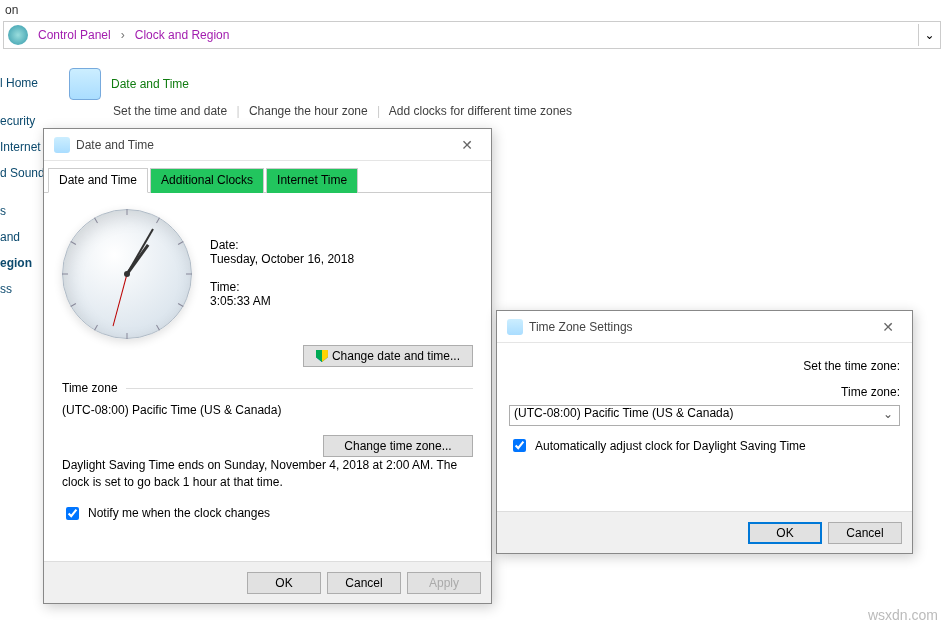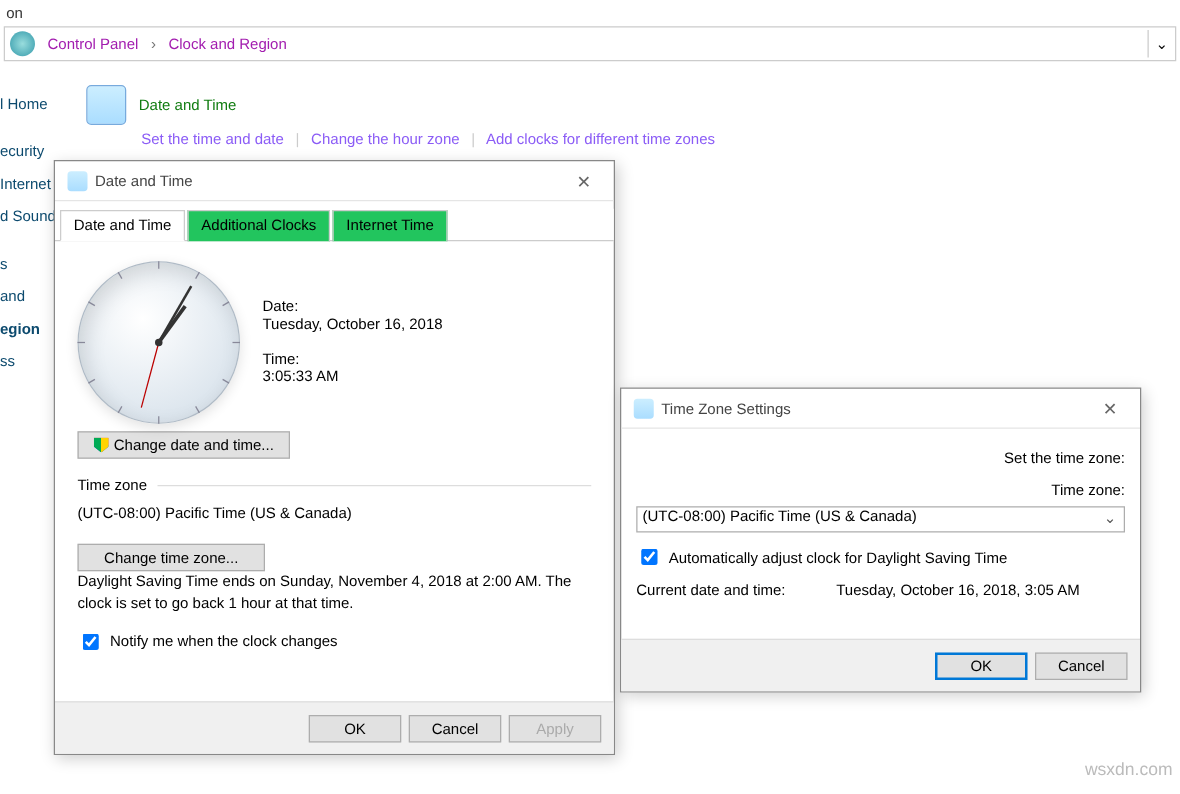--- a/index.html
+++ b/index.html
@@ -10,21 +10,21 @@
 .bc-item { padding: 0 6px; color: #a21caf; }
 .bc-sep { color: #777; padding: 0 4px; }
 .bc-drop { margin-left: auto; width: 22px; height: 22px; border-left: 1px solid #ccc; text-align: center; line-height: 22px; cursor: pointer; }
 .body-row { display: flex; }
 .left-nav { width: 45px; padding: 20px 0 0 0; }
 .left-nav div { padding: 6px 2px 6px 0; font-size: 12px; color: #0c4a6e; white-space: nowrap; }
 .content { padding: 18px 24px; }
 .sect-head { color: #107c10; font-size: 18px; display: flex; align-items: center; gap: 10px; }
 .sect-icon { width: 32px; height: 32px; display: inline-block; border: 1px solid #7ad; border-radius: 4px; background: linear-gradient(#cef,#adf); position: relative; }
 .sect-links { margin: 4px 0 0 44px; color: #069; }
-.sect-links span { color: #8b5cf6; cursor: pointer; }
+.sect-links span { color: #404040; cursor: pointer; }
 .sect-links .sep { color: #ccc; padding: 0 6px; cursor: default; }
 .dialog1 { position: absolute; left: 43px; top: 128px; width: 449px; height: 476px; background: #fff; border: 1px solid #888; box-shadow: 2px 3px 12px rgba(0,0,0,.2); }
 .dlg-title { height: 32px; border-bottom: 1px solid #e5e5e5; display: flex; align-items: center; padding: 0 10px; }
 .dlg-title .title-txt { flex: 1; color: #444; }
 .dlg-title .title-icon { width: 16px; height: 16px; margin-right: 6px; border-radius: 3px; background: linear-gradient(#cef,#adf); display: inline-block; }
 .close-x { width: 28px; text-align: center; cursor: pointer; color: #666; font-size: 14px; }
 .tabs { background: #fff; border-bottom: 1px solid #ccc; display: flex; margin-top: 6px; padding-left: 4px; }
 .tab { padding: 4px 10px 5px; border: 1px solid #ccc; border-bottom: none; margin-right: 2px; background: #fff; cursor: pointer; position: relative; top: 1px; }
 .tab.active { background: #fff; border-bottom: 1px solid #fff; }
 .tab:not(.active) { background: #22c55e; }
@@ -36,21 +36,21 @@
 .h-m { width: 2px; height: 52px; transform: translate(-50%,-100%) rotate(30deg); }
 .h-s { width: 1px; height: 54px; background: #b00; transform: translate(-50%,-100%) rotate(195deg); }
 .clock:after { content:""; position:absolute; left:50%; top:50%; width:6px; height:6px; margin:-3px; background:#333; border-radius:50%; }
 .tick { position:absolute; left:50%; top:50%; width:1px; height:6px; background:#889; transform-origin: center 65px; }
 .dt-info { display: flex; flex-direction: column; justify-content: center; flex: 1; }
 .dt-info .lbl { margin-top: 6px; }
 .dt-info .val { margin-bottom: 8px; }
 .btn { background: #e1e1e1; border: 1px solid #adadad; height: 22px; padding: 0 12px; cursor: pointer; min-width: 74px; }
 .btn.disabled { color: #aaa; }
 .btn.primary { border: 2px solid #0078d7; padding: 0 11px; height: 22px; }
-.row-r { display: flex; margin-top: 6px; }
+.row-r { display: flex; justify-content: flex-end; margin-top: 6px; }
 .row-r .btn { min-width: 150px; }
 .section-title { display: flex; align-items: center; margin: 14px 0 8px; }
 .section-title .line { flex: 1; height: 1px; background: #ddd; margin-left: 8px; }
 .tz-val { margin: 4px 0 18px; }
 .dst { line-height: 1.45; margin-bottom: 12px; }
 .chk { display: flex; align-items: center; gap: 6px; }
 .chk input { width: 13px; height: 13px; }
 .dlg-footer { position: absolute; bottom: 0; left: 0; right: 0; border-top: 1px solid #ddd; background: #f0f0f0; height: 42px; display: flex; justify-content: flex-end; align-items: center; padding: 0 10px; gap: 6px; }
 .dialog2 { position: absolute; left: 496px; top: 310px; width: 417px; height: 244px; background: #fff; border: 1px solid #888; box-shadow: 2px 3px 12px rgba(0,0,0,.2); }
 .d2-body { padding: 10px 12px; }
@@ -171,24 +171,20 @@
     <span class="close-x">✕</span>
   </div>
   <div class="d2-body">
     <div class="lbl">Set the time zone:</div>
     <div class="lbl" style="margin-top:12px">Time zone:</div>
     <div class="d2-sel"><span>(UTC-08:00) Pacific Time (US &amp; Canada)</span></div>
     <label class="chk" style="margin-top:10px">
       <input type="checkbox" checked="" style="">
       <span>Automatically adjust clock for Daylight Saving Time</span>
     </label>
-    <div class="current-row">
-      <div class="k">Current date and time:</div>
-      <div>Tuesday, October 16, 2018, 3:05 AM</div>
-    </div>
   </div>
   <div class="dlg-footer">
     <button class="btn primary" style="min-width:74px">OK</button>
     <button class="btn" style="min-width:74px">Cancel</button>
   </div>
 </div>
 
 <div class="watermark">wsxdn.com</div>
 
 </body></html>

